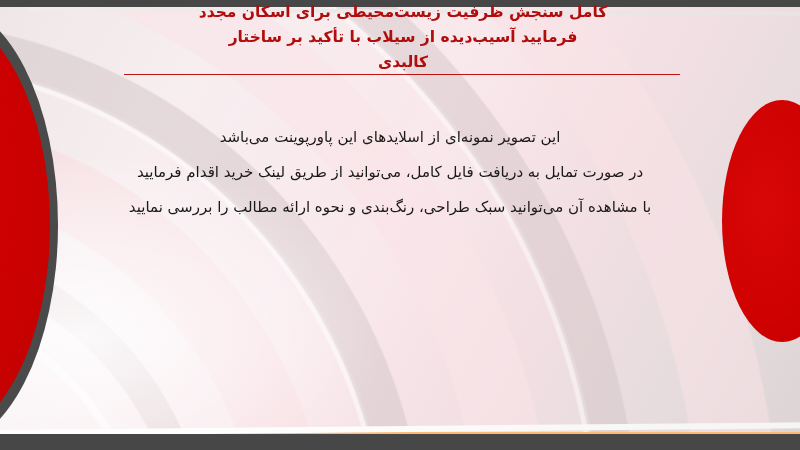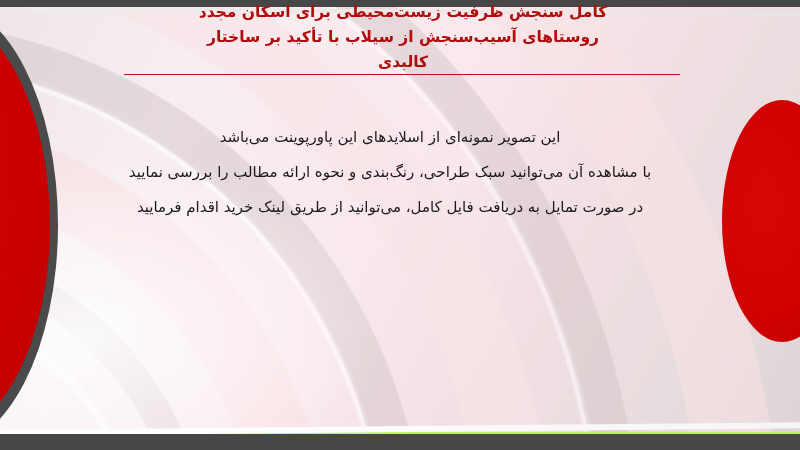--- a/index.html
+++ b/index.html
@@ -8,21 +8,21 @@
     width:800px; height:450px;
     overflow:hidden;
     background:#4a4a4a;
     font-family:"DejaVu Sans","Liberation Sans",sans-serif;
   }
 
   .slide {
     position:relative;
     width:800px; height:450px;
     overflow:hidden;
-    background:#bef264;
+    background:#fdba74;
   }
 
   
   .panel {
     position:absolute;
     left:0; top:6px;
     width:800px; height:426px;
     overflow:hidden;
     background:
       
@@ -161,24 +161,24 @@
 
   <div class="bar-top"></div>
   <div class="bar-bottom"></div>
 
   <div class="left-oval-border"></div>
   <div class="left-oval"></div>
   <div class="right-oval"></div>
 
   <div class="title-wrap">
     <div class="title-line">کامل سنجش ظرفیت زیست‌محیطی برای اسکان مجدد</div>
-    <div class="title-line">روستاهای آسیب‌سنجش از سیلاب با تأکید بر ساختار</div>
+    <div class="title-line">فرمایید آسیب‌دیده از سیلاب با تأکید بر ساختار</div>
     <div class="title-line">کالبدی</div>
   </div>
   <div class="title-rule"></div>
 
   <div class="body-wrap">
     <div class="body-line">این تصویر نمونه‌ای از اسلایدهای این پاورپوینت می‌باشد</div>
+    <div class="body-line">در صورت تمایل به دریافت فایل کامل، می‌توانید از طریق لینک خرید اقدام فرمایید</div>
     <div class="body-line">با مشاهده آن می‌توانید سبک طراحی، رنگ‌بندی و نحوه ارائه مطالب را بررسی نمایید</div>
-    <div class="body-line">در صورت تمایل به دریافت فایل کامل، می‌توانید از طریق لینک خرید اقدام فرمایید</div>
   </div>
 
 </div>
 
 </body></html>

